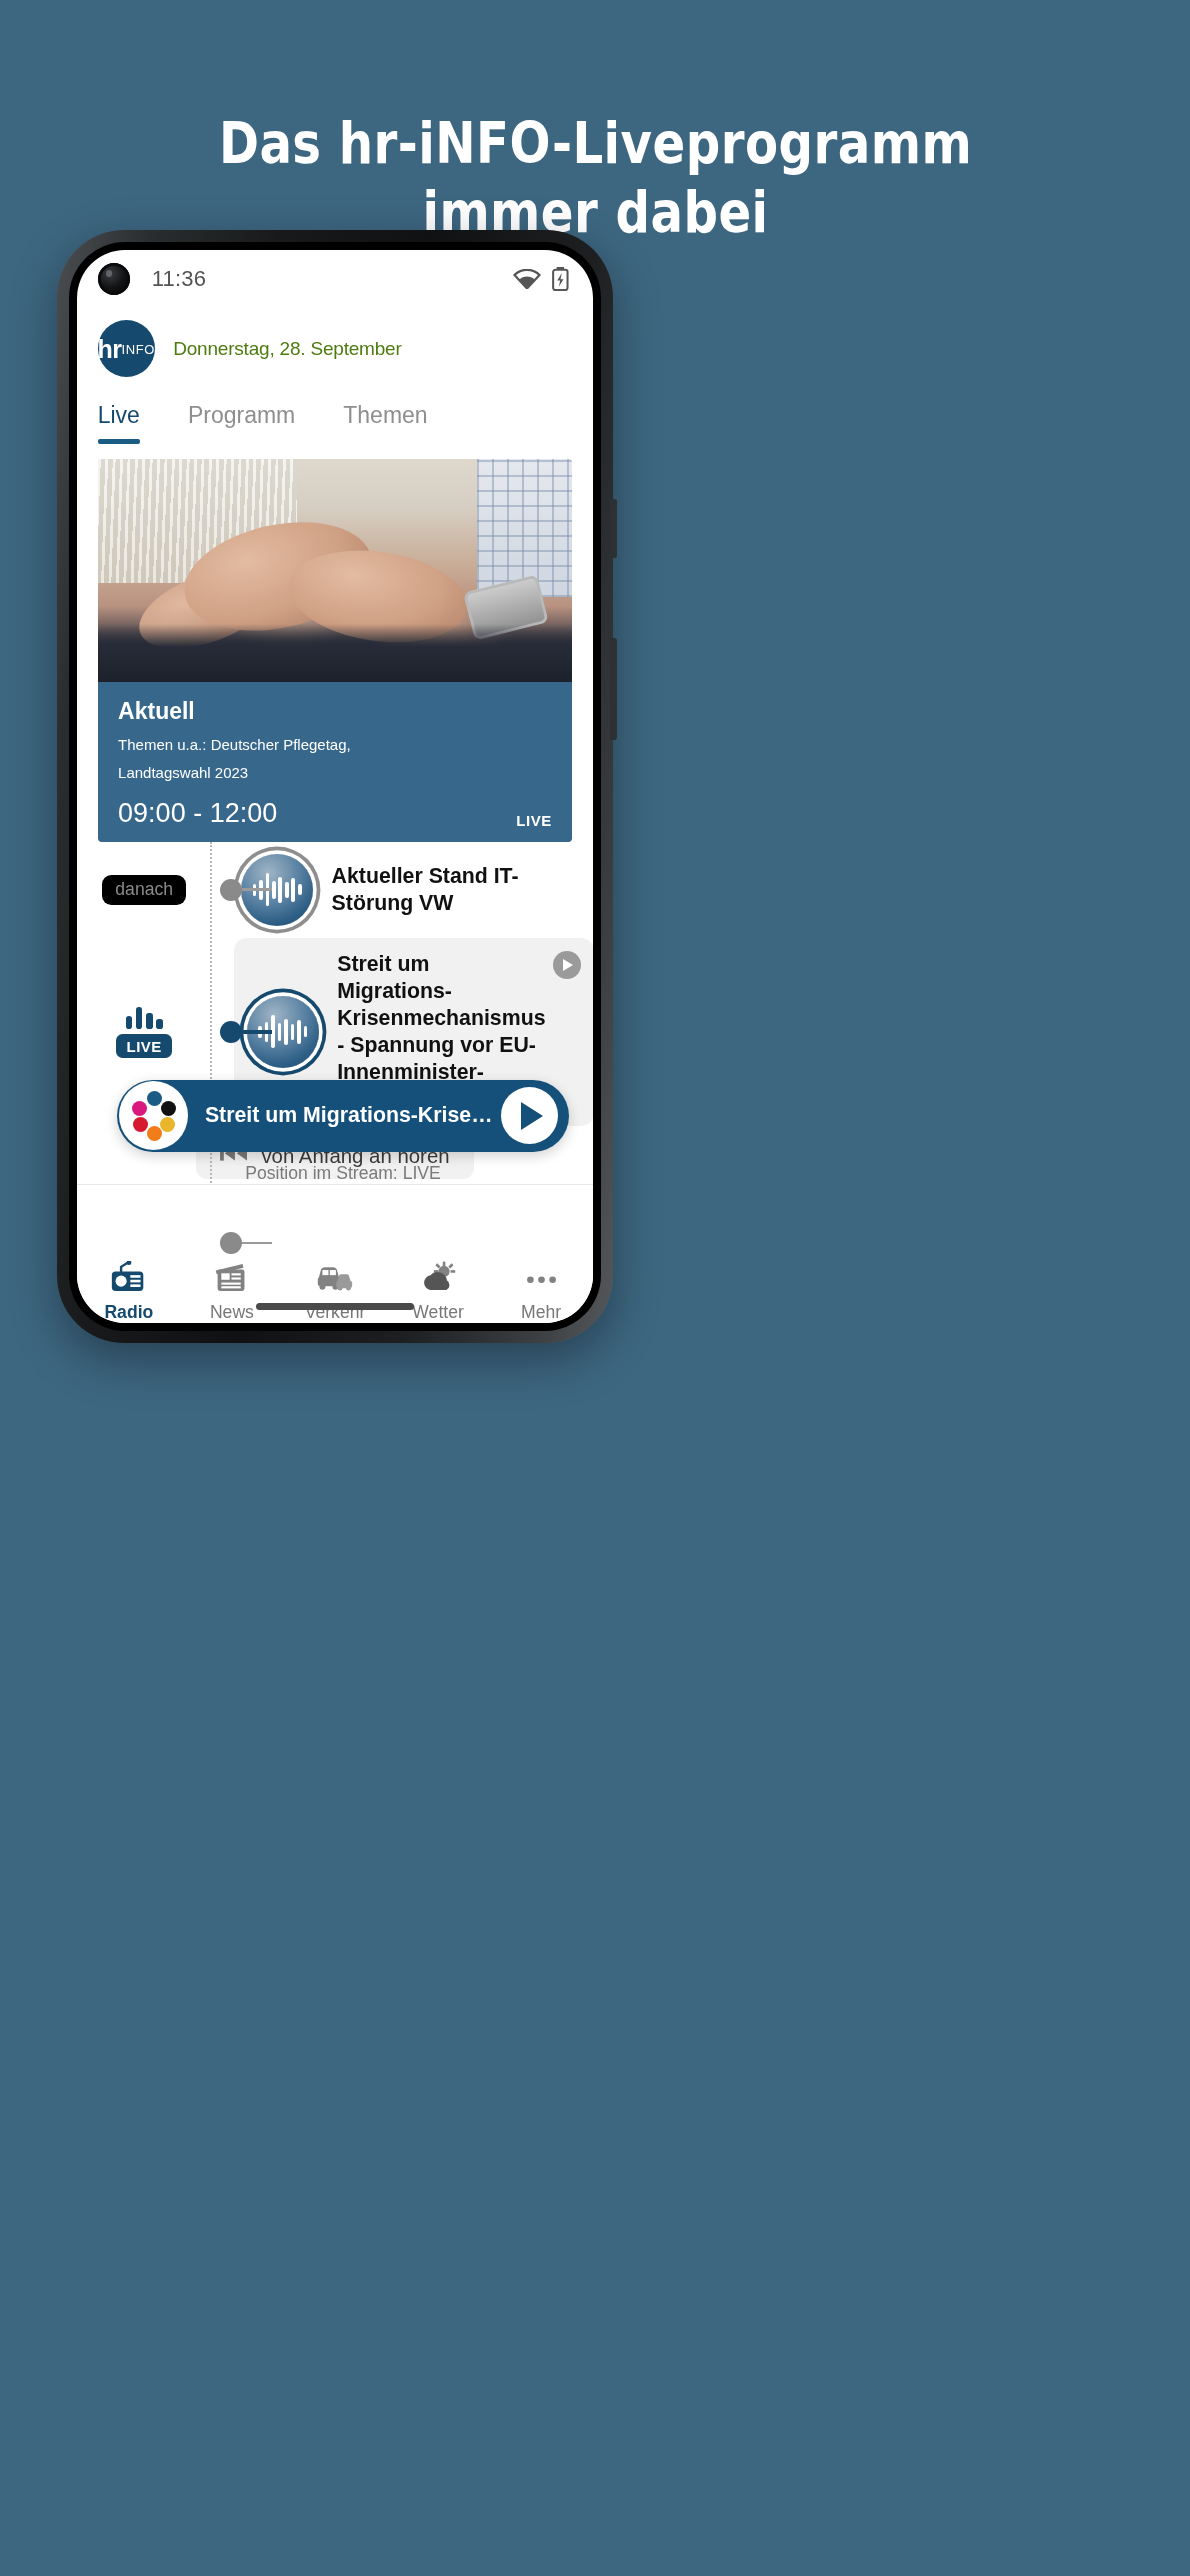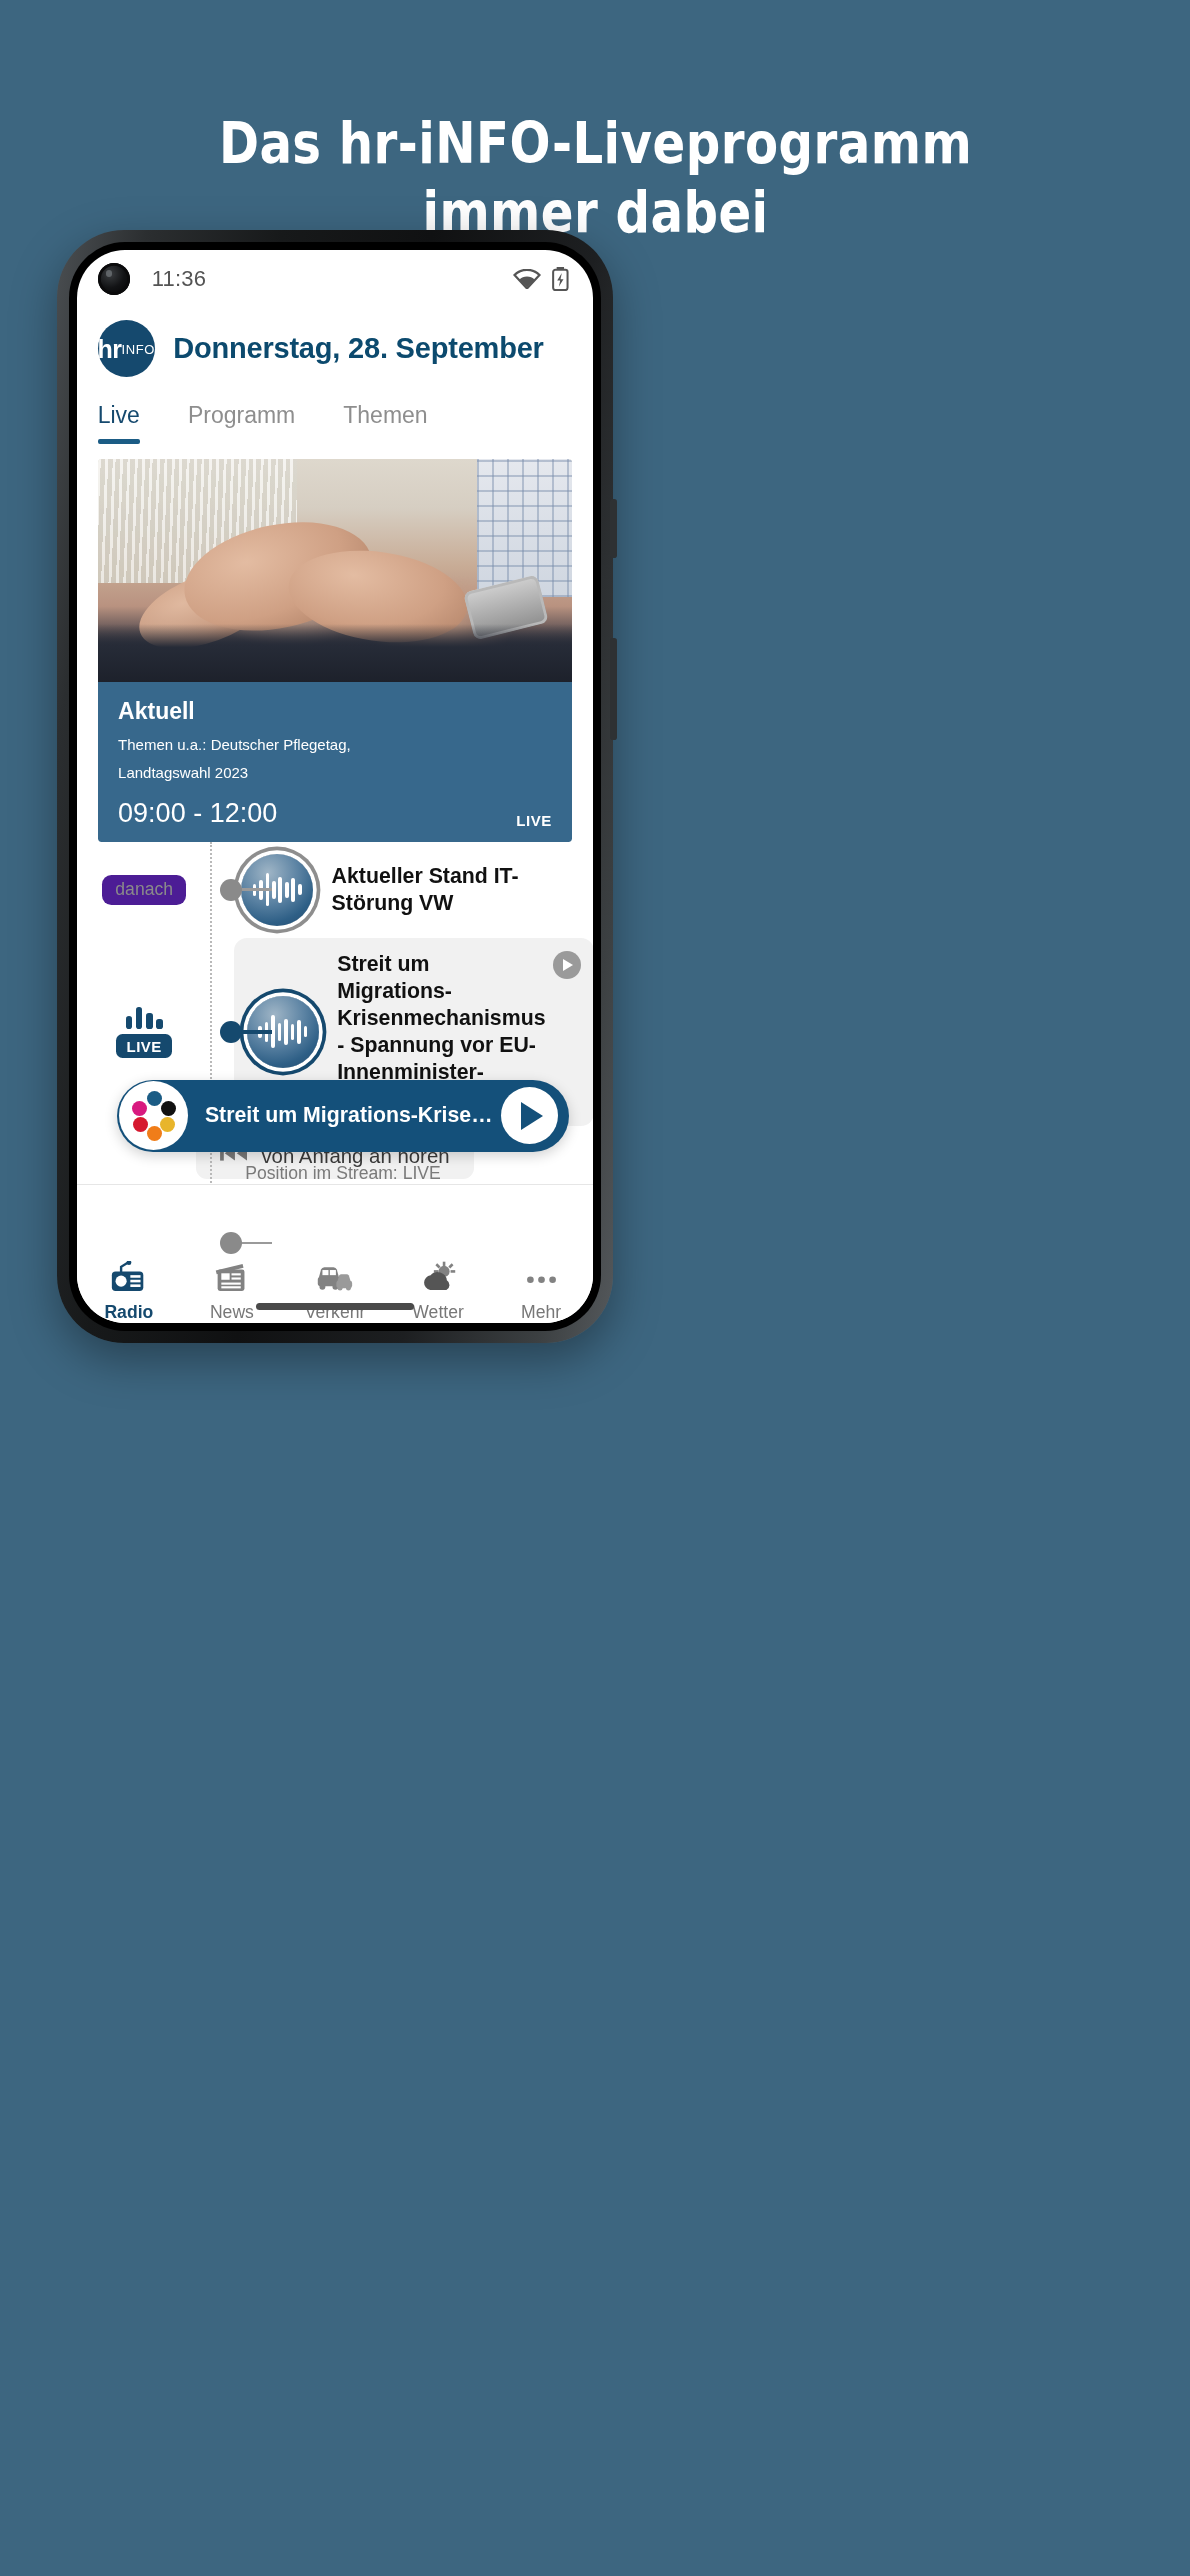--- a/index.html
+++ b/index.html
@@ -89,21 +89,21 @@
     width: 57px; height: 57px; border-radius: 50%;
     background: #15496e;
     color: #fff;
     display: flex; flex-direction: row;
     align-items: center; justify-content: center;
     flex: 0 0 auto;
     line-height: 1;
   }
   .logo .l1 { font-size: 25px; font-weight: 700; letter-spacing: -0.5px; margin-top: 1.9px;}
   .logo .l2 { font-size: 13px; font-weight: 400; letter-spacing: 0.6px; margin-top: 0.9px;}
-  .header-title { font-size: 29px; font-weight: 700; color: #0c4a6e; letter-spacing: -0.2px; }
+  .header-title { font-size: 19px; font-weight: 400; color: #4d7c0f; letter-spacing: -0.2px; }
 
   
   .tabs { display: flex; padding: 15px 20.4px 0 20.4px; gap: 48px; }
   .tab { position: relative; padding-bottom: 15px; font-size: 23px; color: #8e8e8e; }
   .tab.active { color: #15496e; }
   .tab.active::after {
     content: ""; position: absolute; left: 0; bottom: 0;
     width: 100%; height: 4.6px; background: #1b5c85; border-radius: 1.9px;
   }
 
@@ -169,21 +169,21 @@
   .tl-axis {
     position: absolute; left: 133px; top: 0; bottom: 0;
     border-left: 2.8px dotted #b9b9b9;
   }
   .tl-row { position: relative; display: flex; align-items: center; min-height: 96px; }
   .tl-left {
     width: 93px; flex: 0 0 93px; display: flex;
     flex-direction: column; align-items: center; justify-content: center;
   }
   .chip {
-    background: #4c1d95; color: #8a8a8a;
+    background: #000000; color: #8a8a8a;
     font-size: 17.6px; padding: 4.6px 13px; border-radius: 9.3px;
   }
   .chip.plain { background: transparent; color: #9a9a9a; }
   .live-ind { display: flex; flex-direction: column; align-items: center; gap: 4.6px; }
   .eq { display: flex; align-items: flex-end; gap: 3.7px; height: 24px; }
   .eq i { display: block; width: 6.5px; background: #15496e; border-radius: 2.8px; }
   .eq i:nth-child(1){height:13px;}
   .eq i:nth-child(2){height:22px;}
   .eq i:nth-child(3){height:16.7px;}
   .eq i:nth-child(4){height:10.2px;}

